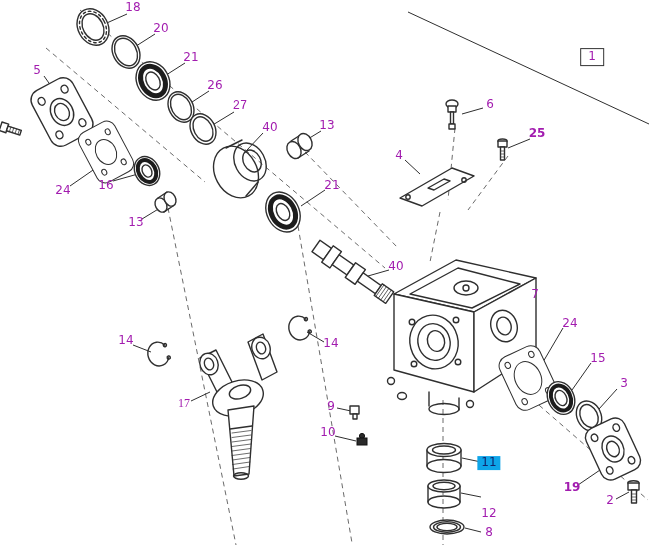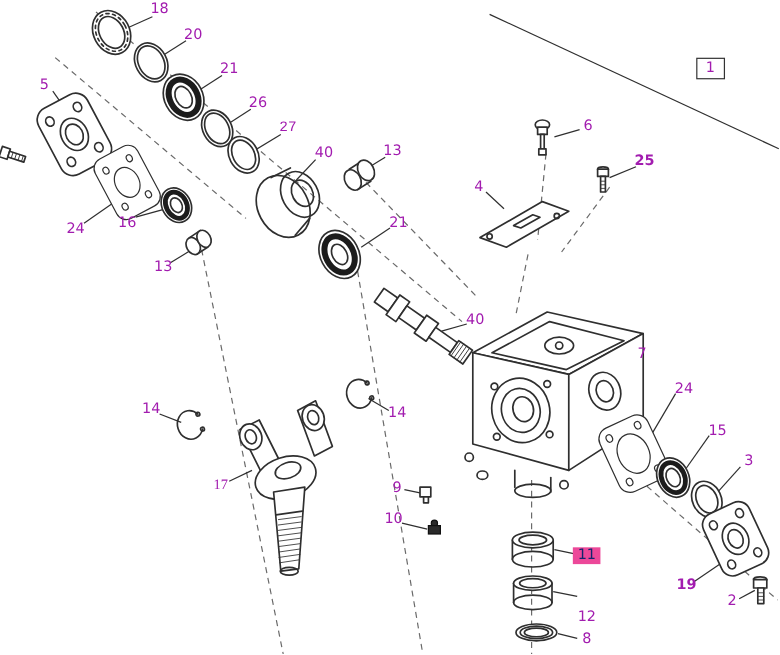--- a/index.html
+++ b/index.html
@@ -334,20 +334,20 @@
       <span class="callout" style="left: 396px; top: 267px;">40</span>
       <span class="callout" style="left: 535px; top: 295px;">7</span>
       <span class="callout" style="left: 570px; top: 324px;">24</span>
       <span class="callout" style="left: 598px; top: 359px;">15</span>
       <span class="callout" style="left: 624px; top: 384px;">3</span>
       <span class="callout" style="left: 126px; top: 341px;">14</span>
       <span class="callout" style="left: 331px; top: 344px;">14</span>
       <span class="callout" style="left: 184px; top: 404px; font-family: Liberation Serif, serif;">17</span>
       <span class="callout" style="left: 331px; top: 407px;">9</span>
       <span class="callout" style="left: 328px; top: 433px;">10</span>
-      <span class="callout" style="left: 489px; top: 463px; background: #ec4899; color: rgb(16, 38, 110); padding: 0px 4px;">11</span>
+      <span class="callout" style="left: 489px; top: 463px; background: #0ea5e9; color: rgb(16, 38, 110); padding: 0px 4px;">11</span>
       <span class="callout" style="left: 489px; top: 498px; margin-top: 16px;">12</span>
       <span class="callout" style="left: 572px; top: 488px; font-weight: bold;">19</span>
       <span class="callout" style="left: 610px; top: 501px;">2</span>
       <span class="callout" style="left: 489px; top: 533px;">8</span>
       <span class="callout boxed" style="left: 592px; top: 57px;">1</span>
     </div>
 </div>
 
 </body></html>

